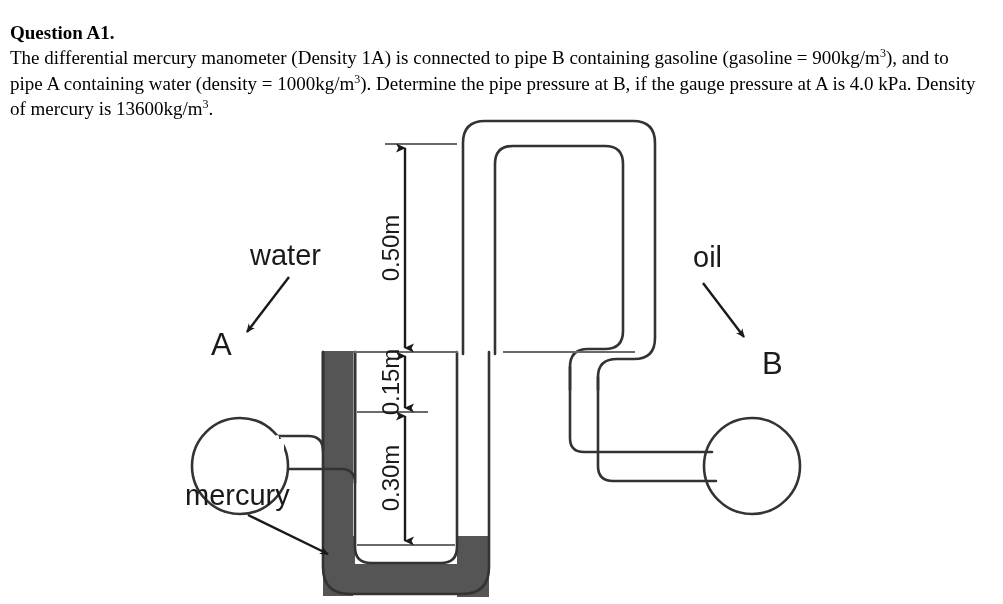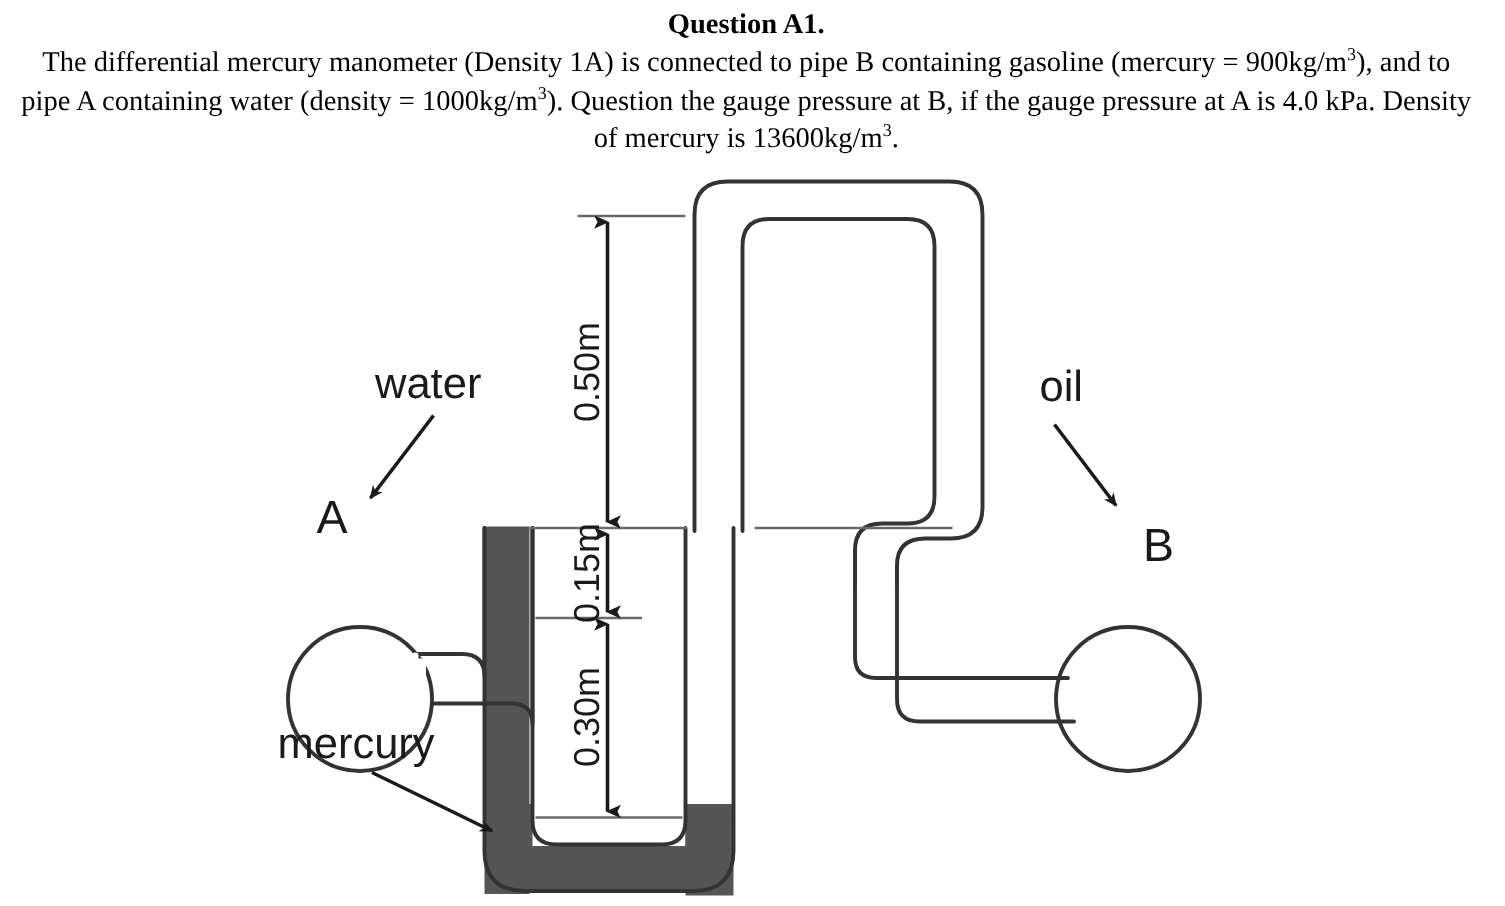--- a/index.html
+++ b/index.html
@@ -10,23 +10,22 @@
   body {
     width: 1003px;
     height: 604px;
     position: relative;
     font-family: "Liberation Serif", serif;
     overflow: hidden;
   }
   #question-block {
     position: absolute;
     left: 10px;
-    top: 4px;
+    top: 20px;
     width: 975px;
-    text-align: center;
   }
   .q-title {
     font-family: "Liberation Serif", serif;
     font-weight: bold;
     font-size: 19px;
     line-height: 25px;
     color: #000;
     margin: 0;
   }
   .q-body {
@@ -50,21 +49,21 @@
   }
   svg { display: block; }
 </style>
 </head>
 <body>
 
 <div id="question-block">
   <p class="q-title">Question A1.</p>
   <p class="q-body">
     <span>The differential mercury manometer (Density 1A) is connected to pipe B containing gasoline</span>
-    <span>(mercury = 900kg/m</span><sup>3</sup><span>), and to pipe A containing water (density = 1000kg/m</span><sup>3</sup><span>). Question the gauge</span>
+    <span>(gasoline = 900kg/m</span><sup>3</sup><span>), and to pipe A containing water (density = 1000kg/m</span><sup>3</sup><span>). Determine the pipe</span>
     <span>pressure at B, if the gauge pressure at A is 4.0 kPa. Density of mercury is 13600kg/m</span><sup>3</sup><span>.</span>
   </p>
 </div>
 
 <div id="figure">
 <svg width="1003" height="498" viewBox="0 0 1003 498" xmlns="http://www.w3.org/2000/svg">
   <defs>
     <marker id="arrowEnd" markerWidth="10" markerHeight="10" refX="8" refY="4" orient="auto" markerUnits="userSpaceOnUse">
       <path d="M0,0 L9,4 L0,8 L2.6,4 Z" fill="#1a1a1a"></path>
     </marker>

